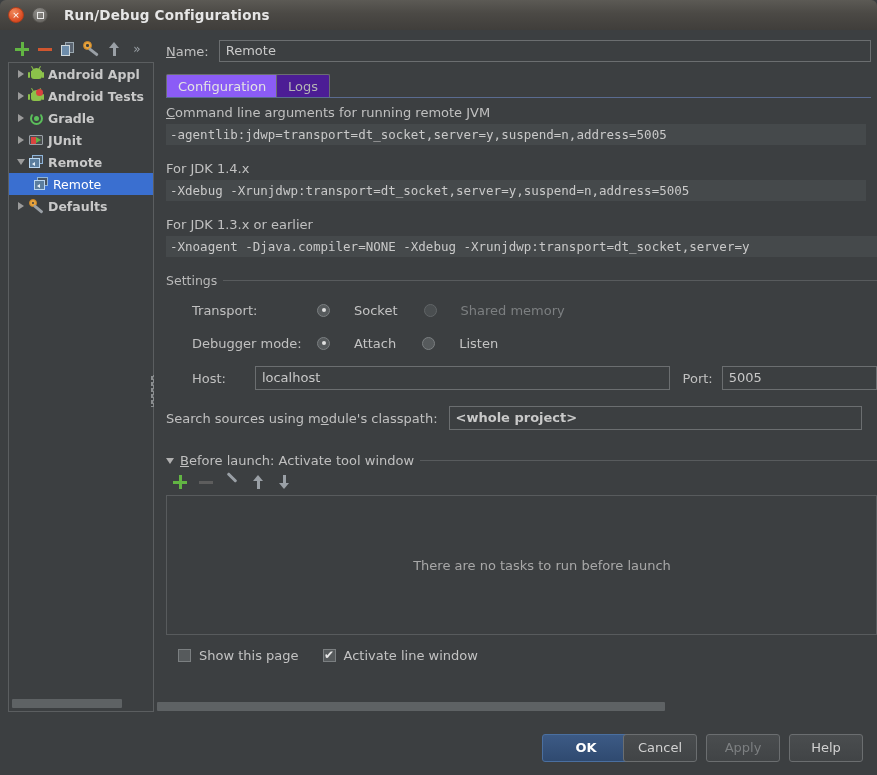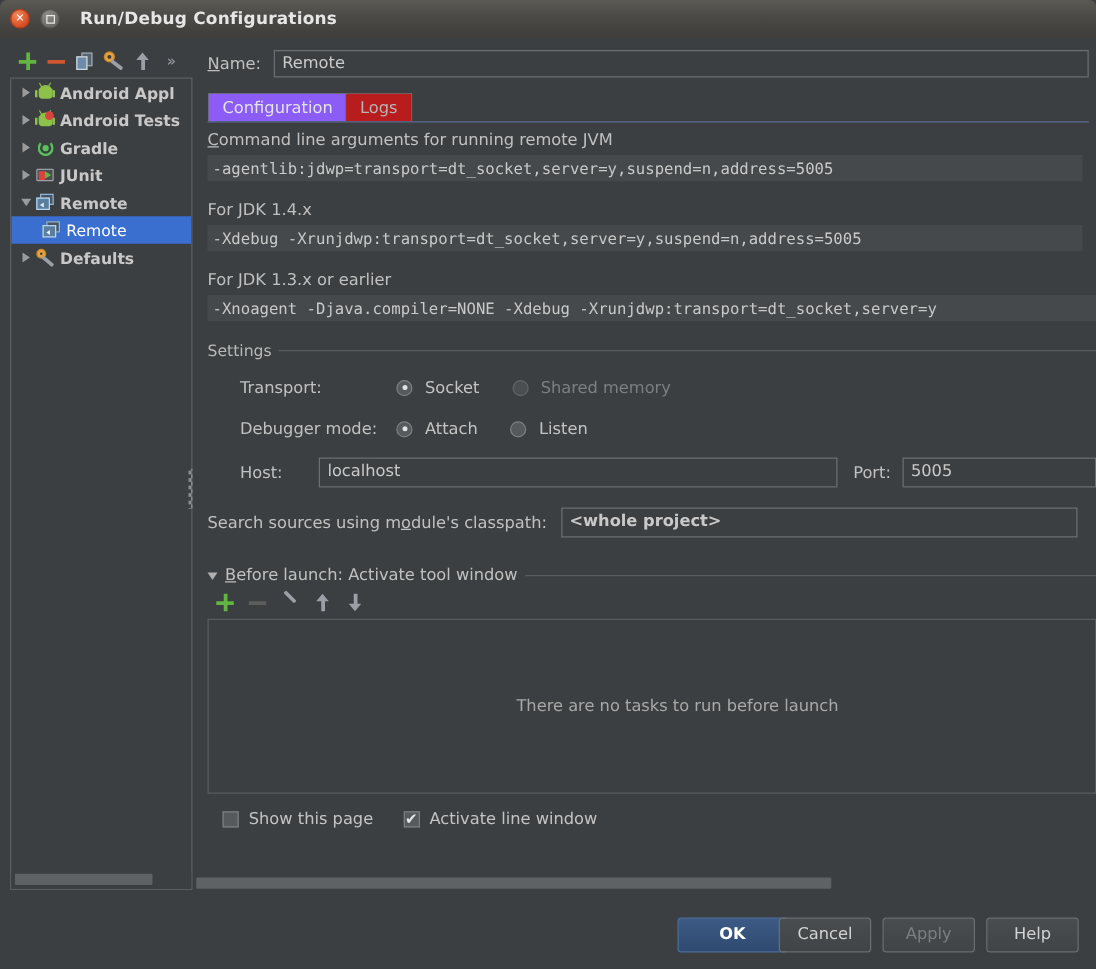--- a/index.html
+++ b/index.html
@@ -243,21 +243,21 @@
   .tabbar {
     position: absolute; left: 166px; top: 74px; width: 705px; height: 24px;
   }
   .tab {
     position: absolute; top: 0; height: 23px; padding: 0 11px;
     font-size: 13px; line-height: 23px; color: #c5c5c5;
     border: 1px solid #6b6e70; border-bottom: none;
     border-top-left-radius: 2px; border-top-right-radius: 2px;
   }
   .tab.active { background: #8b5cf6; color: #e3e3e3; }
-  .tab.inactive { background: #b91c1c; color: #b5b5b5; }
+  .tab.inactive { background: #4c1d95; color: #b5b5b5; }
   .tab-underline {
     position: absolute; left: 0; top: 23px; width: 705px; height: 1px; background: #5a6b90;
   }
 
   .content { position: absolute; left: 166px; top: 105px; width: 711px; }
 
   .field-label {
     font-size: 13px; color: #c0c0c0; margin-bottom: 4px; white-space: nowrap;
   }
   .field-label u { text-decoration: underline; }
@@ -281,21 +281,21 @@
 
   .radio {
     width: 13px; height: 13px; border-radius: 50%;
     background: #565a5c; border: 1px solid #7b7f81; position: relative; flex: none;
   }
   .radio.checked::after {
     content: ""; position: absolute; left: 3.5px; top: 3.5px;
     width: 4px; height: 4px; border-radius: 50%; background: #e0e0e0;
   }
   .radio.disabled { background: #4a4e50; border-color: #616567; }
-  .radio-label { font-size: 13px; color: #c3c3c3; margin-left: 10px; }
+  .radio-label { font-size: 13px; color: #c3c3c3; margin-left: 24px; }
   .radio-label.disabled { color: #7c7f81; }
 
   .txt-field {
     height: 24px; background: #3c3f41; border: 1px solid #6b6e70; color: #c9c9c9;
     font-size: 13px; line-height: 22px; padding: 0 6px; white-space: nowrap; overflow: hidden;
     font-family: "DejaVu Sans", "Liberation Sans", sans-serif;
   }
 
   .combo {
     height: 24px; background: #3c3f41; border: 1px solid #6b6e70; color: #c9c9c9;

